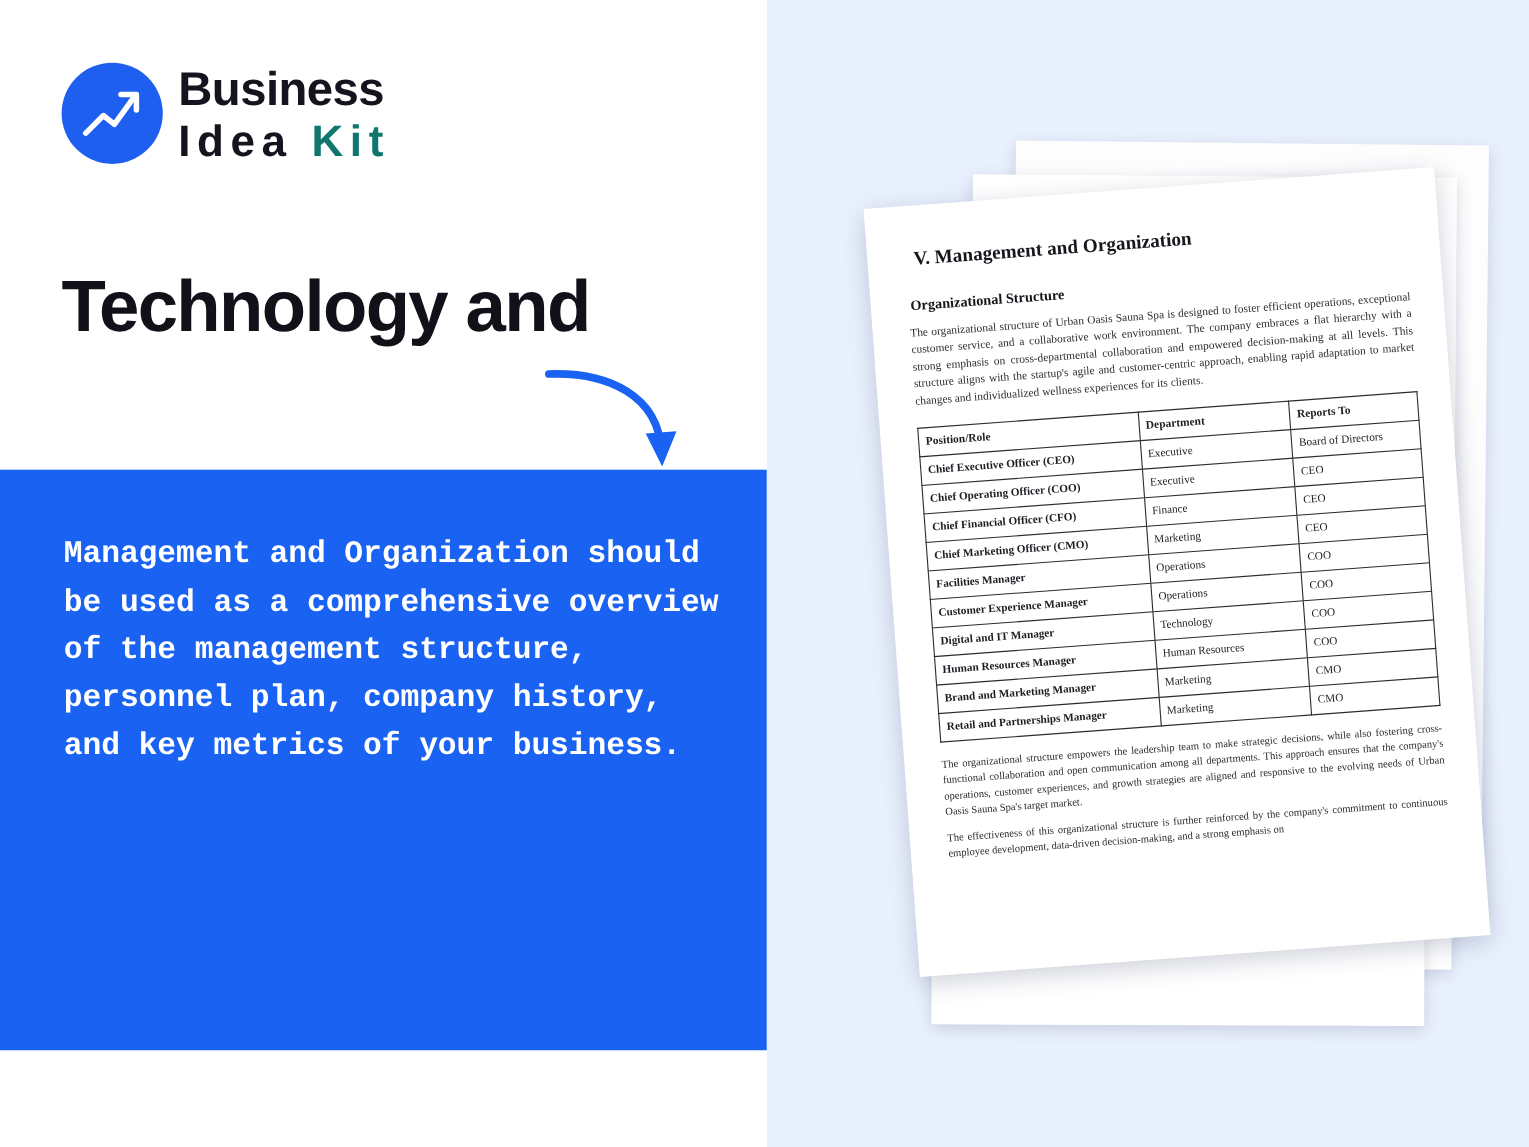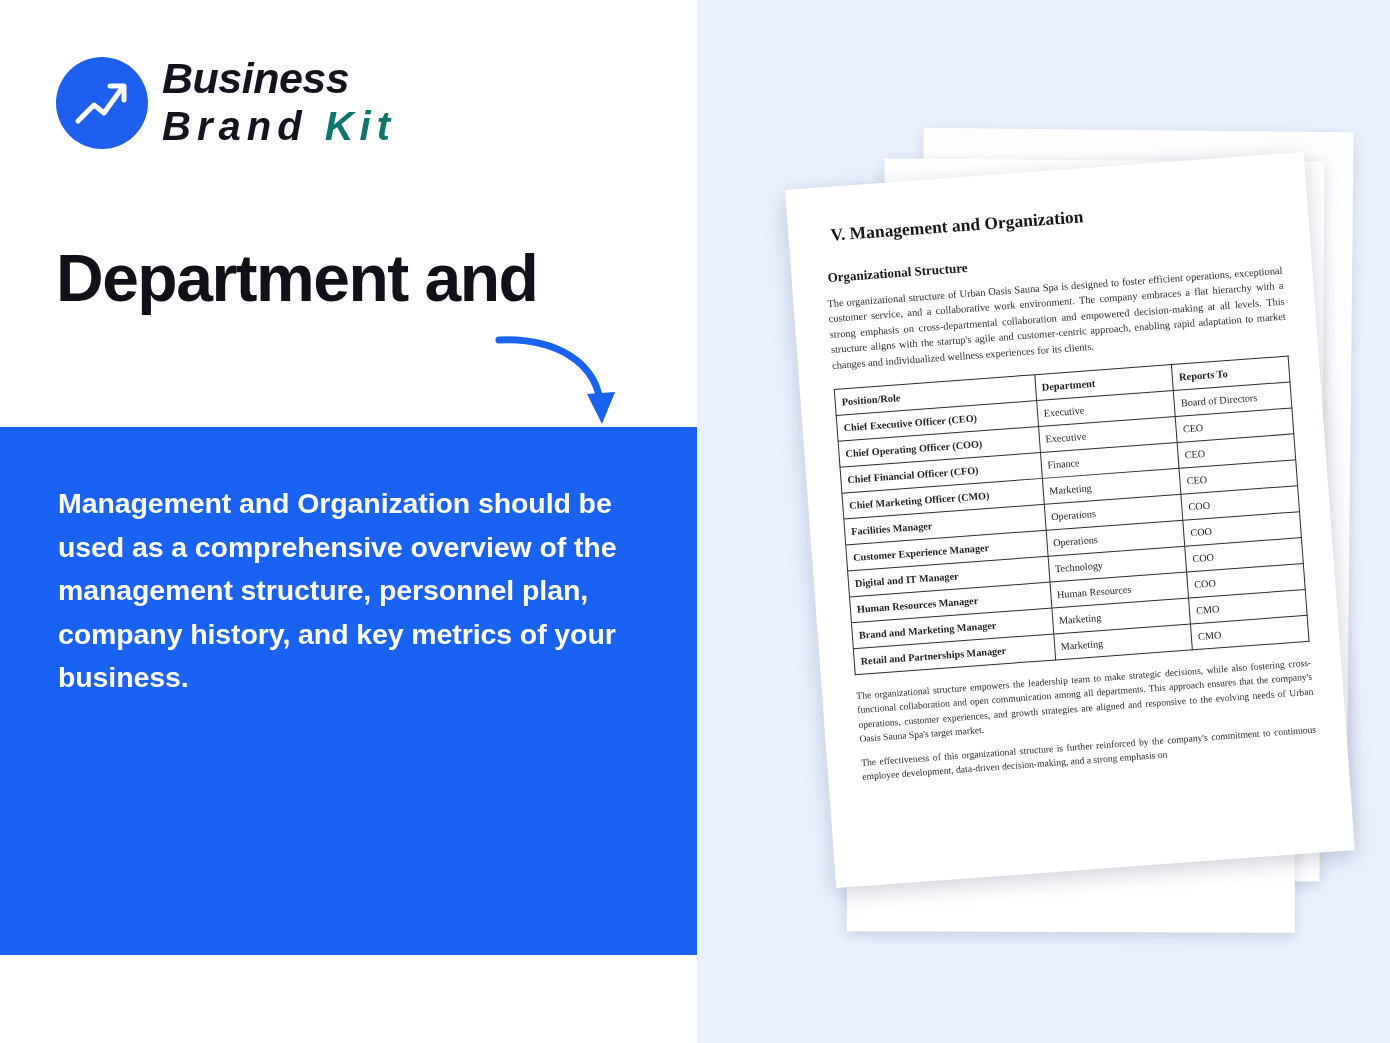--- a/index.html
+++ b/index.html
@@ -33,22 +33,21 @@
     left: 0; top: 955px;
     width: 697px; height: 88px;
     background: #ffffff;
   }
 
   
   .logo-wrap {
     position: absolute;
     left: 56px; top: 57px;
     display: flex;
-    align-items: flex-start;
-    font-style: italic;
+    align-items: flex-end;
   }
   .logo-mark {
     width: 92px; height: 92px;
     border-radius: 50%;
     background: #1f5ff0;
     position: relative;
     flex: 0 0 auto;
   }
   .logo-mark svg { position: absolute; left: 0; top: 0; }
   .logo-text {
@@ -95,20 +94,21 @@
   
   .body-copy {
     position: absolute;
     left: 58px; top: 482px;
     width: 596px;
     color: #ffffff;
     font-size: 28.5px;
     font-weight: bold;
     line-height: 1.53;
     letter-spacing: -0.1px;
+    font-family: Liberation Mono, monospace;
   }
 
   
   .docs {
     position: absolute;
     left: 620px; top: 110px;
     width: 780px; height: 810px;
   }
   .sheet {
     position: absolute;
@@ -223,28 +223,28 @@
 <div class="logo-wrap">
   <div class="logo-mark">
     <svg width="92" height="92" viewBox="0 0 92 92" aria-hidden="true">
       <polyline points="22,64 38,48 48,56 66,31" fill="none" stroke="#ffffff" stroke-width="5" stroke-linecap="round" stroke-linejoin="round"></polyline>
       <polyline points="54,29 68,29 68,43" fill="none" stroke="#ffffff" stroke-width="5" stroke-linecap="round" stroke-linejoin="round"></polyline>
     </svg>
   </div>
   <div class="logo-text">
     <div class="logo-line1">Business</div>
     <div class="logo-line2">
-      <span>Brand</span>
+      <span>Idea</span>
       <span class="kit">Kit</span>
     </div>
   </div>
 </div>
 
 <div class="headline">
-  <div class="l1">Department and</div>
+  <div class="l1">Technology and</div>
 </div>
 
 <div class="arrow">
   <svg width="130" height="110" viewBox="0 0 130 110" aria-hidden="true">
     <path d="M4 8 C58 6, 104 28, 106 78" fill="none" stroke="#1a62f2" stroke-width="7" stroke-linecap="round"></path>
     <path d="M92 62 L107 92 L120 60" fill="#1a62f2"></path>
   </svg>
 </div>
 
 <div class="body-copy">Management and Organization should be used as a comprehensive overview of the management structure, personnel plan, company history, and key metrics of your business.</div>

